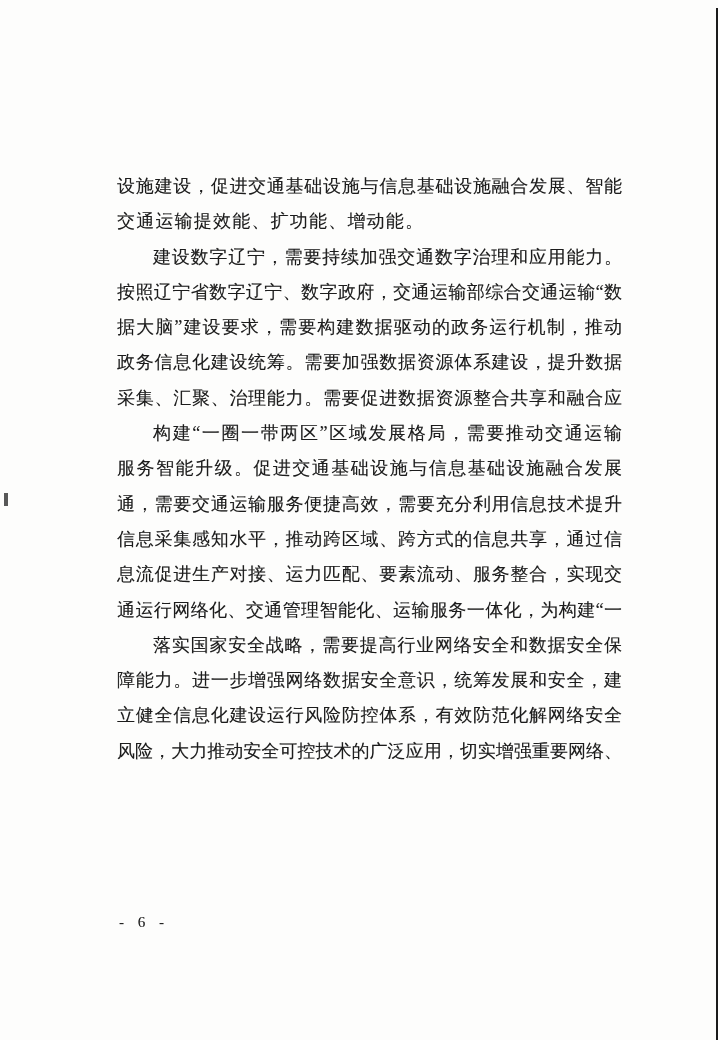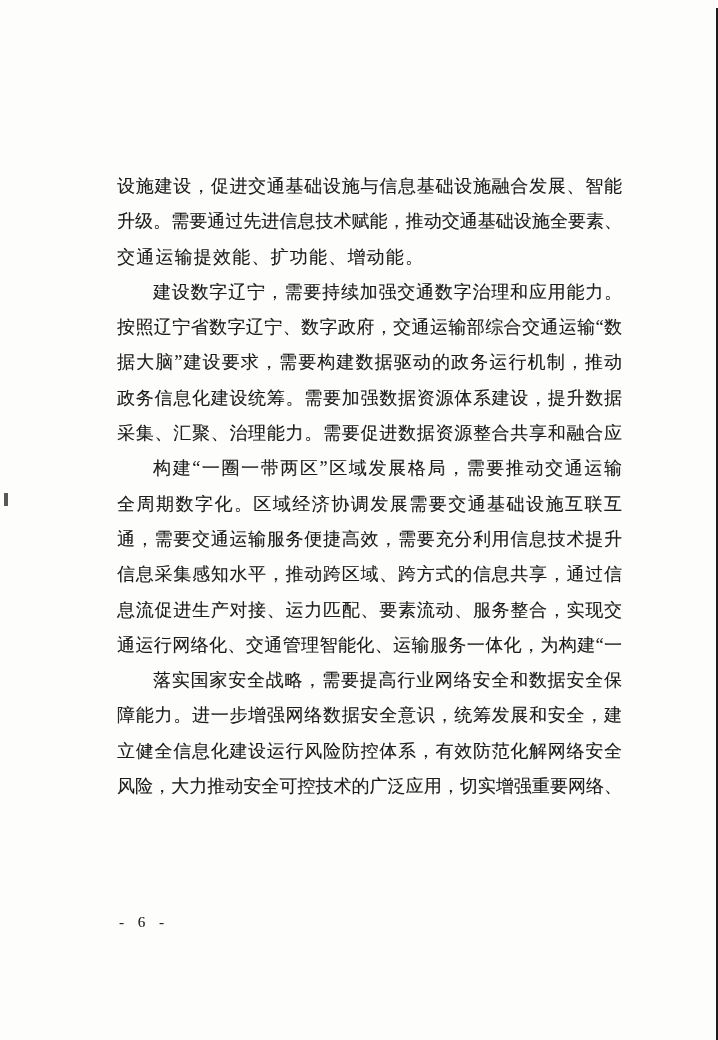--- a/index.html
+++ b/index.html
@@ -69,29 +69,28 @@
     height: 13px;
     background: #585858;
   }
 </style>
 </head>
 <body>
 
 <div class="page">
   <div class="text-block" id="text-block">
       <div class="line">设施建设，促进交通基础设施与信息基础设施融合发展、智能</div>
-      <div class="line">升级。需要通过先进信息技术赋能，推动交通基础设施全要素、</div>
       <div class="line no-fill">交通运输提效能、扩功能、增动能。</div>
       <div class="line indent">建设数字辽宁，需要持续加强交通数字治理和应用能力。</div>
       <div class="line">按照辽宁省数字辽宁、数字政府，交通运输部综合交通运输“数</div>
       <div class="line">据大脑”建设要求，需要构建数据驱动的政务运行机制，推动</div>
       <div class="line">政务信息化建设统筹。需要加强数据资源体系建设，提升数据</div>
       <div class="line">采集、汇聚、治理能力。需要促进数据资源整合共享和融合应</div>
       <div class="line indent">构建“一圈一带两区”区域发展格局，需要推动交通运输</div>
-      <div class="line">全周期数字化。区域经济协调发展需要交通基础设施互联互</div>
+      <div class="line">服务智能升级。促进交通基础设施与信息基础设施融合发展</div>
       <div class="line">通，需要交通运输服务便捷高效，需要充分利用信息技术提升</div>
       <div class="line">信息采集感知水平，推动跨区域、跨方式的信息共享，通过信</div>
       <div class="line">息流促进生产对接、运力匹配、要素流动、服务整合，实现交</div>
       <div class="line">通运行网络化、交通管理智能化、运输服务一体化，为构建“一</div>
       <div class="line indent">落实国家安全战略，需要提高行业网络安全和数据安全保</div>
       <div class="line">障能力。进一步增强网络数据安全意识，统筹发展和安全，建</div>
       <div class="line">立健全信息化建设运行风险防控体系，有效防范化解网络安全</div>
       <div class="line">风险，大力推动安全可控技术的广泛应用，切实增强重要网络、</div>
     </div>
   <div class="page-number">- 6 -</div>

